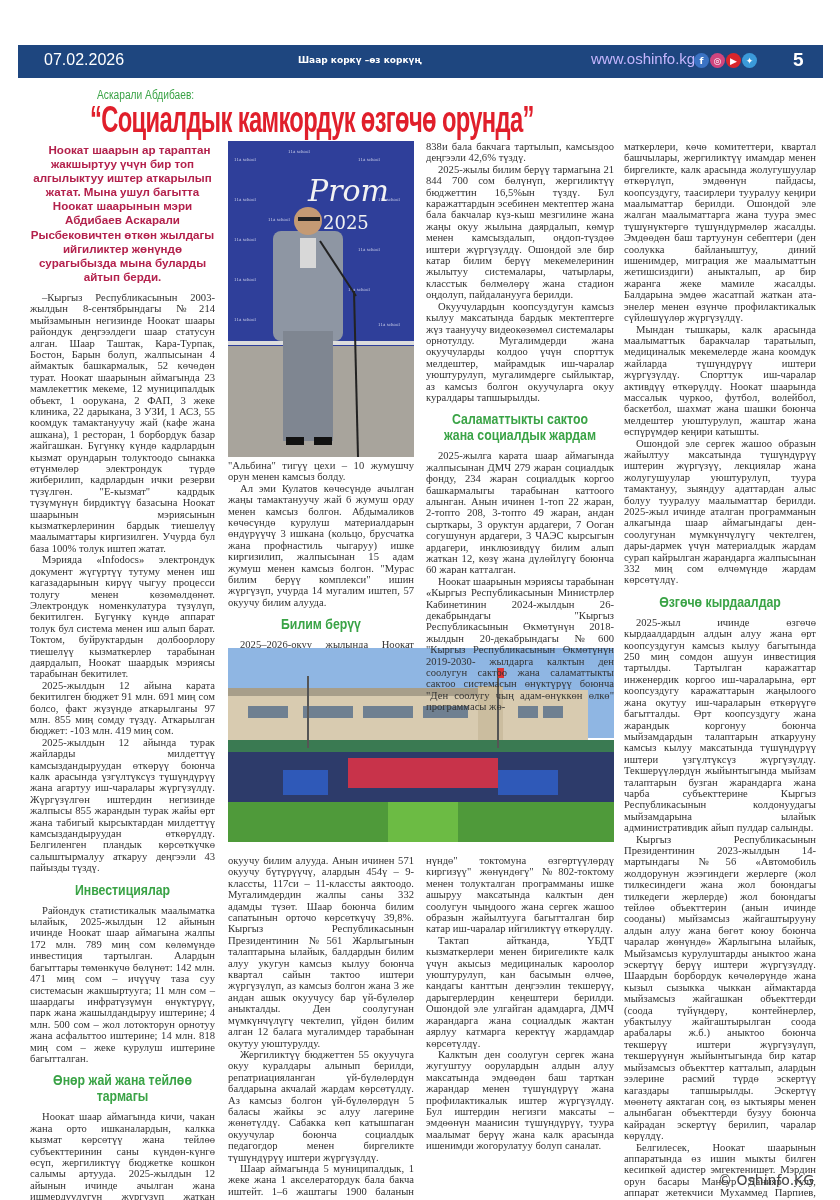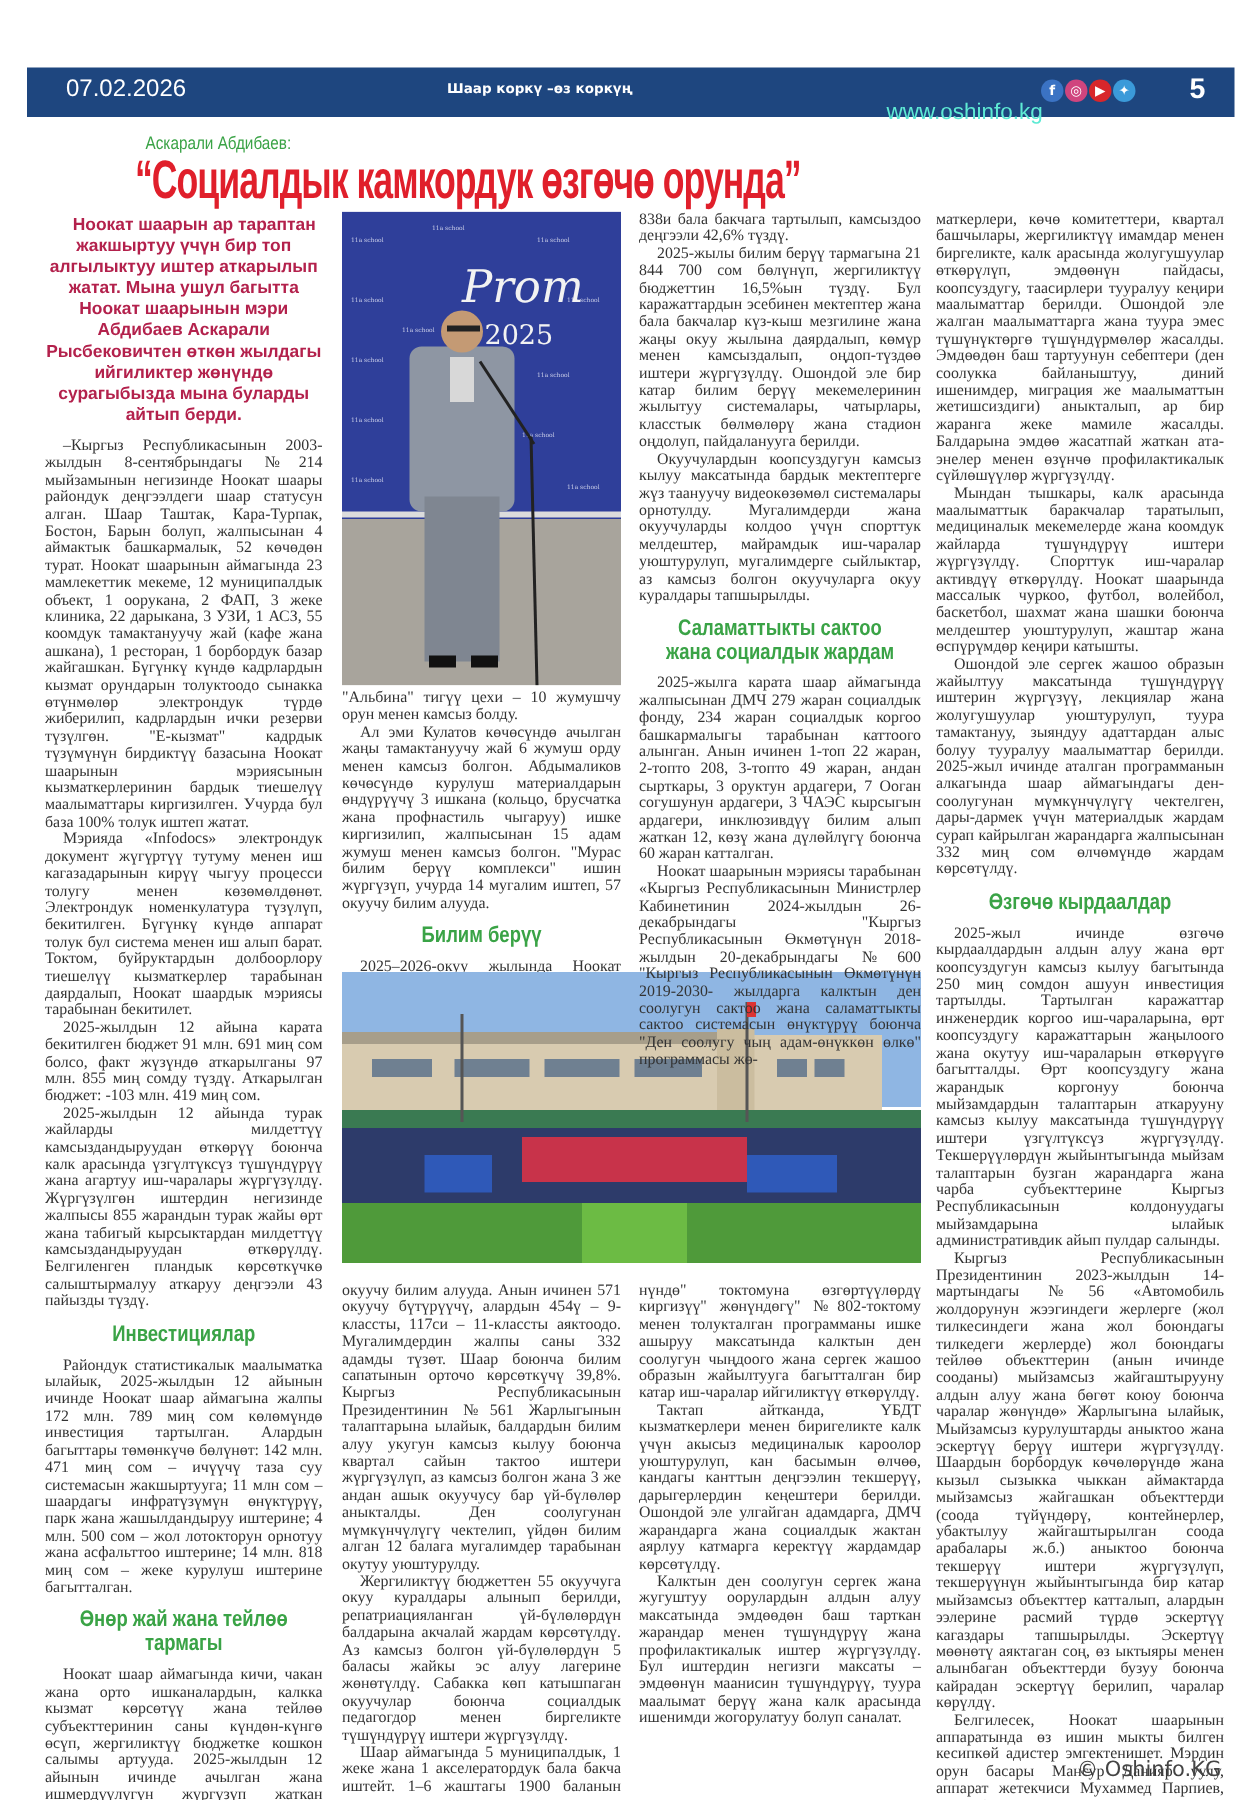--- a/index.html
+++ b/index.html
@@ -9,21 +9,21 @@
   .banner { position: absolute; left: 18px; top: 45px; width: 486px; height: 33px; background: #1e467f; color: #fff; }
   .banner { width: 486px; left: 18px; }
   .banner { width: 486px; }
   .banner { width: 486px; }
   .banner { width: 486px; }
   .banner { width: 486px; }
   .banner { width: 805px; }
 
   .date { position: absolute; left: 13px; top: 6px; font-family: "Liberation Sans", sans-serif; font-size: 16px; color: #fff; margin-left: 13px; }
   .slogan { position: absolute; left: 280px; top: 10px; font-family: "DejaVu Sans", sans-serif; font-size: 9px; font-weight: bold; color: #fff; }
-  .site { position: absolute; left: 573px; top: 5px; font-family: "Liberation Sans", sans-serif; font-size: 15px; color: #5eead4; margin-top: 16px; }
+  .site { position: absolute; left: 573px; top: 5px; font-family: "Liberation Sans", sans-serif; font-size: 15px; color: #c4b5fd; }
   .social { position: absolute; left: 676px; top: 8px; display: flex; gap: 1px; }
   .social span { width: 15px; height: 15px; border-radius: 50%; display: inline-flex; align-items: center; justify-content: center; font-family: "DejaVu Sans", sans-serif; font-size: 9px; font-weight: bold; color: #fff; }
   .ic-fb { background: #3b73c4; }
   .ic-ig { background: #d0457e; }
   .ic-yt { background: #d8262b; }
   .ic-tw { background: #3b9ad9; }
   .pagenum { position: absolute; left: 775px; top: 4px; font-family: "Liberation Sans", sans-serif; font-size: 19px; font-weight: bold; color: #fff; }
 
   .kicker { position: absolute; left: 97px; top: 88px; font-family: "Liberation Sans", sans-serif; font-size: 12px; color: #3aa346; transform: scaleX(0.85); transform-origin: left; }
   .headline { position: absolute; left: 90px; top: 99px; width: 660px; font-family: "Liberation Sans", sans-serif; font-weight: bold; font-size: 36px; color: #e01f2b; letter-spacing: -1px; transform: scaleX(0.66); transform-origin: left; white-space: nowrap; }

